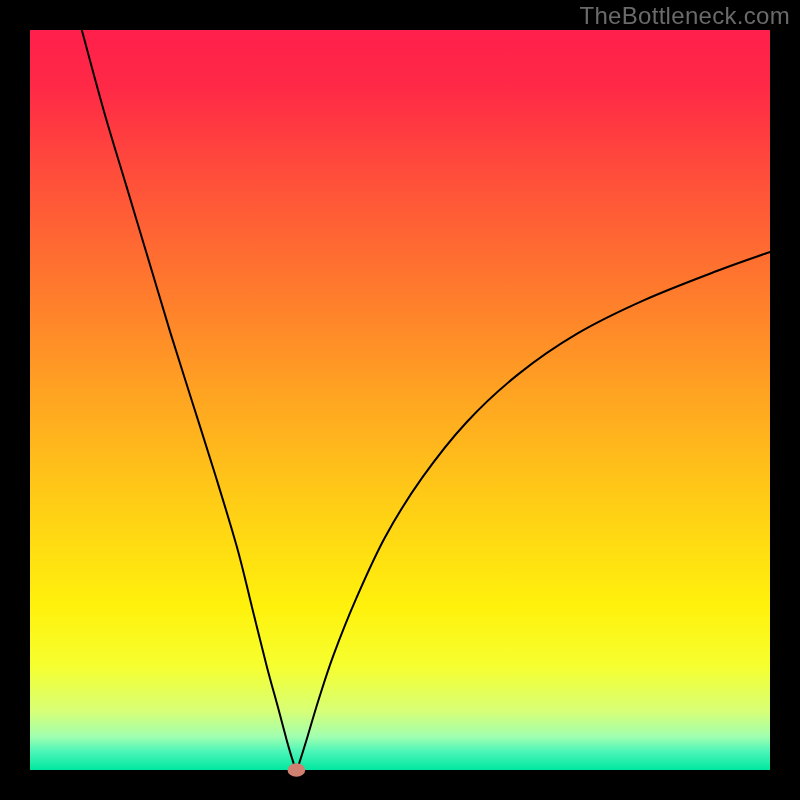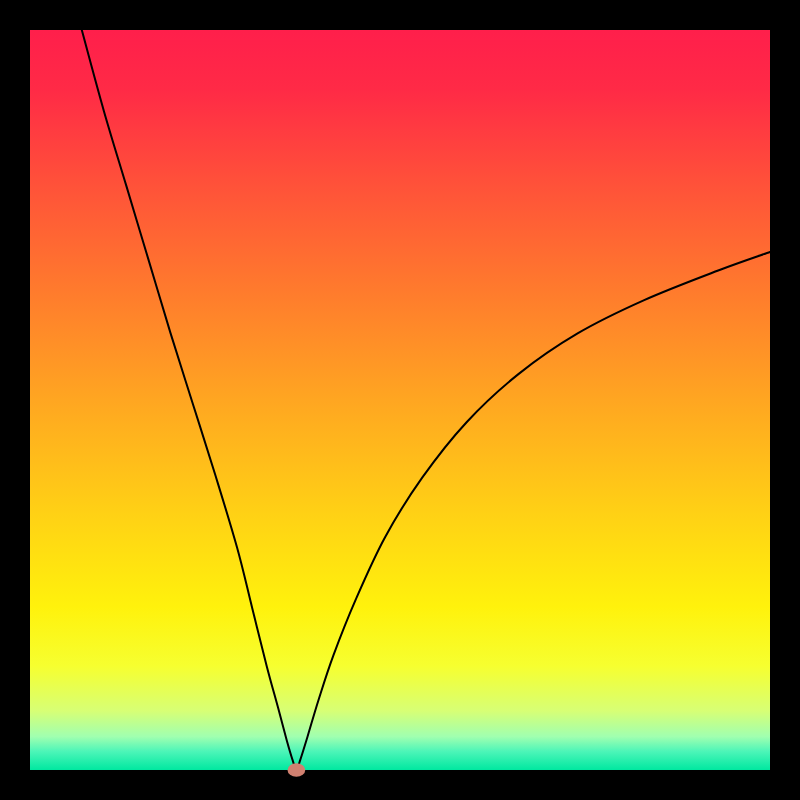--- a/index.html
+++ b/index.html
@@ -33,20 +33,21 @@
     top: 0;
     width: 800px;
     height: 800px;
     display: block;
   }
 </style>
 </head>
 <body>
 
 <div class="frame">
+  <div class="watermark">TheBottleneck.com</div>
 
   <svg class="plot" viewBox="0 0 800 800">
     <defs>
       <linearGradient id="bg-grad" x1="0" y1="0" x2="0" y2="1">
 
       <stop offset="0.00%" stop-color="#ff1f4b"></stop>
           <stop offset="8.00%" stop-color="#ff2a46"></stop>
           <stop offset="20.00%" stop-color="#ff4f3a"></stop>
           <stop offset="35.00%" stop-color="#ff7a2d"></stop>
           <stop offset="50.00%" stop-color="#ffa621"></stop>

